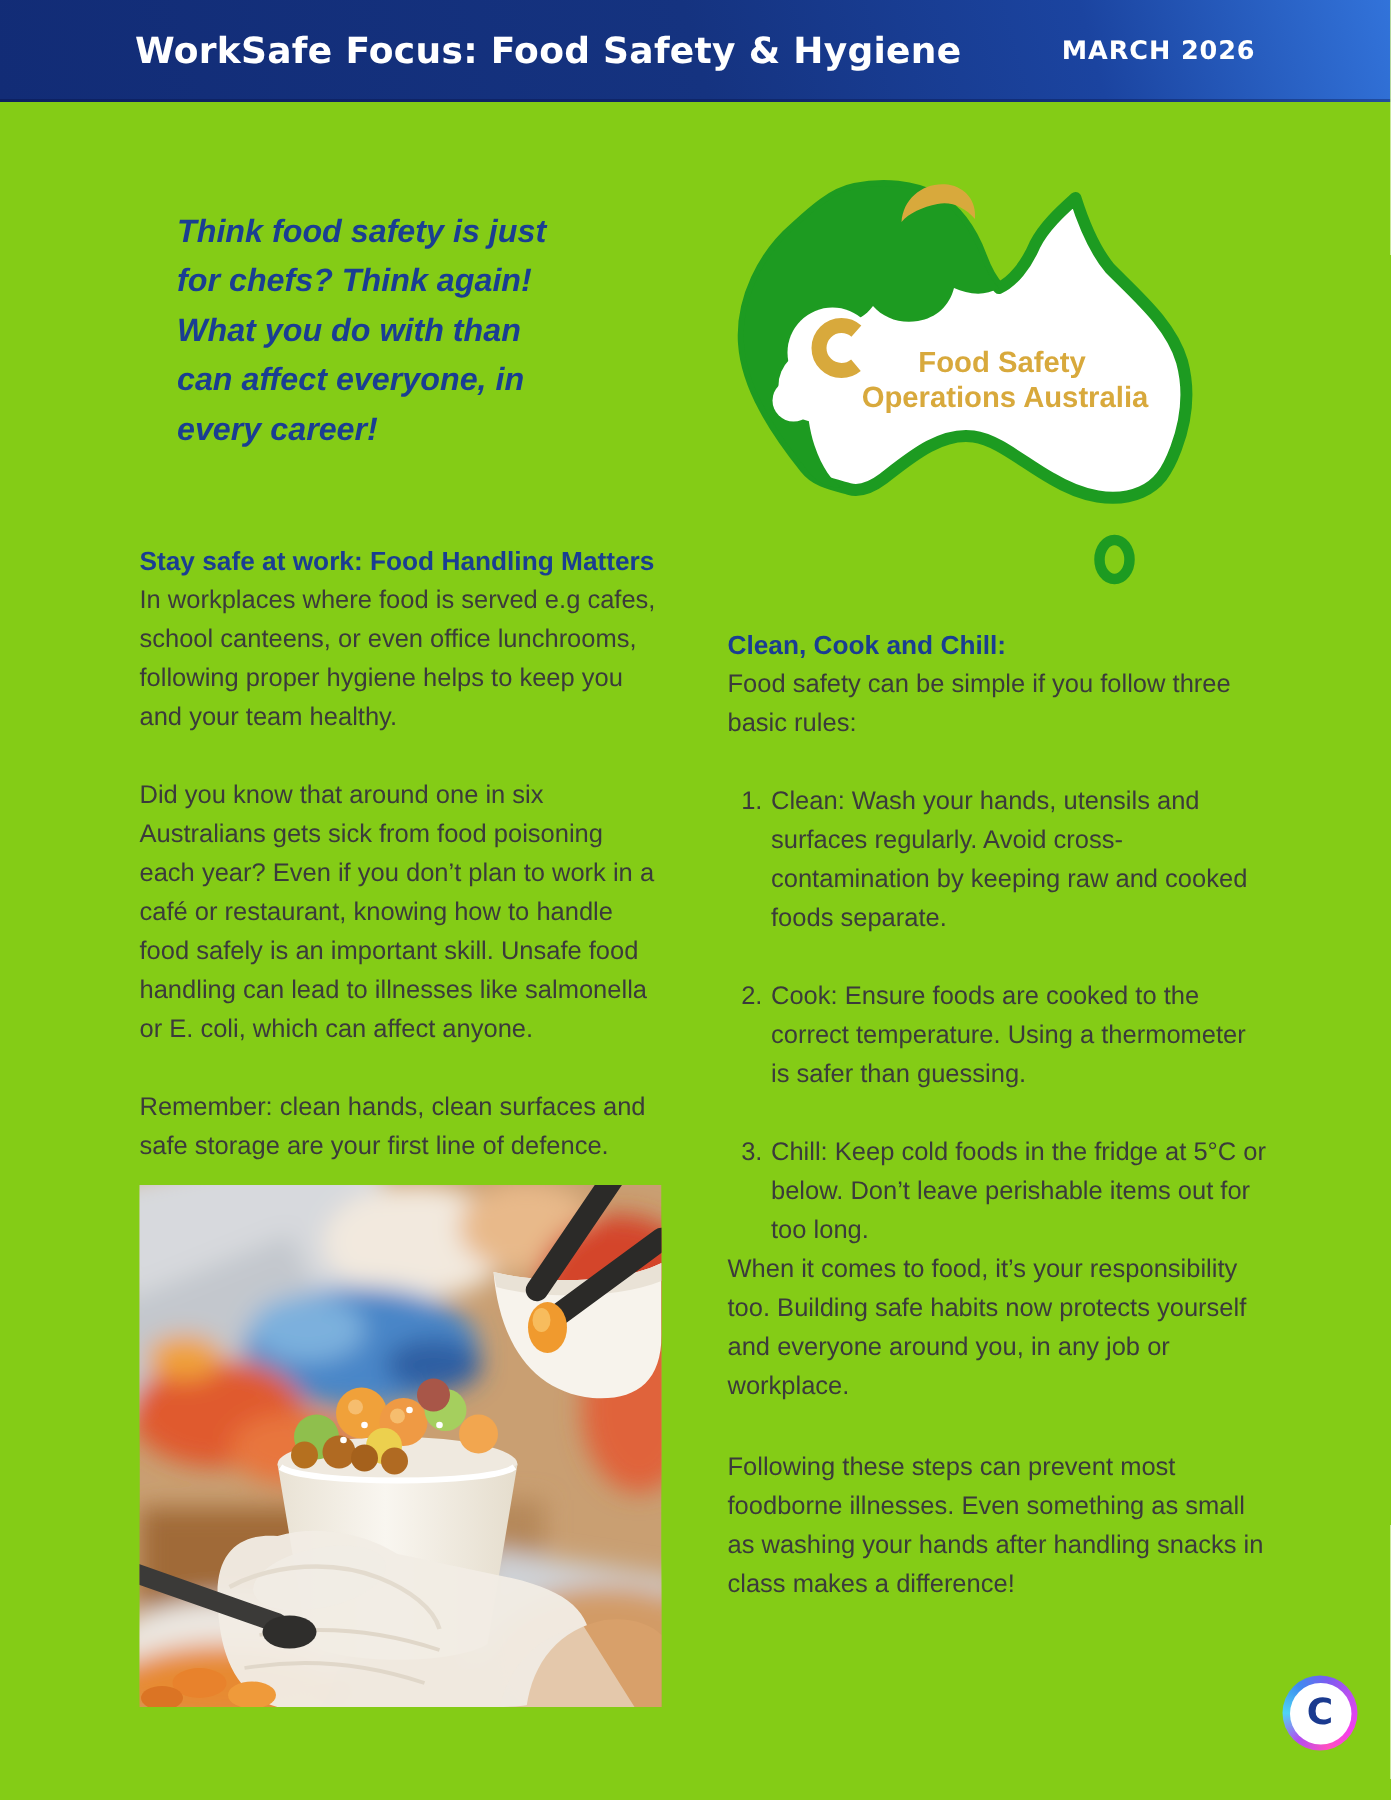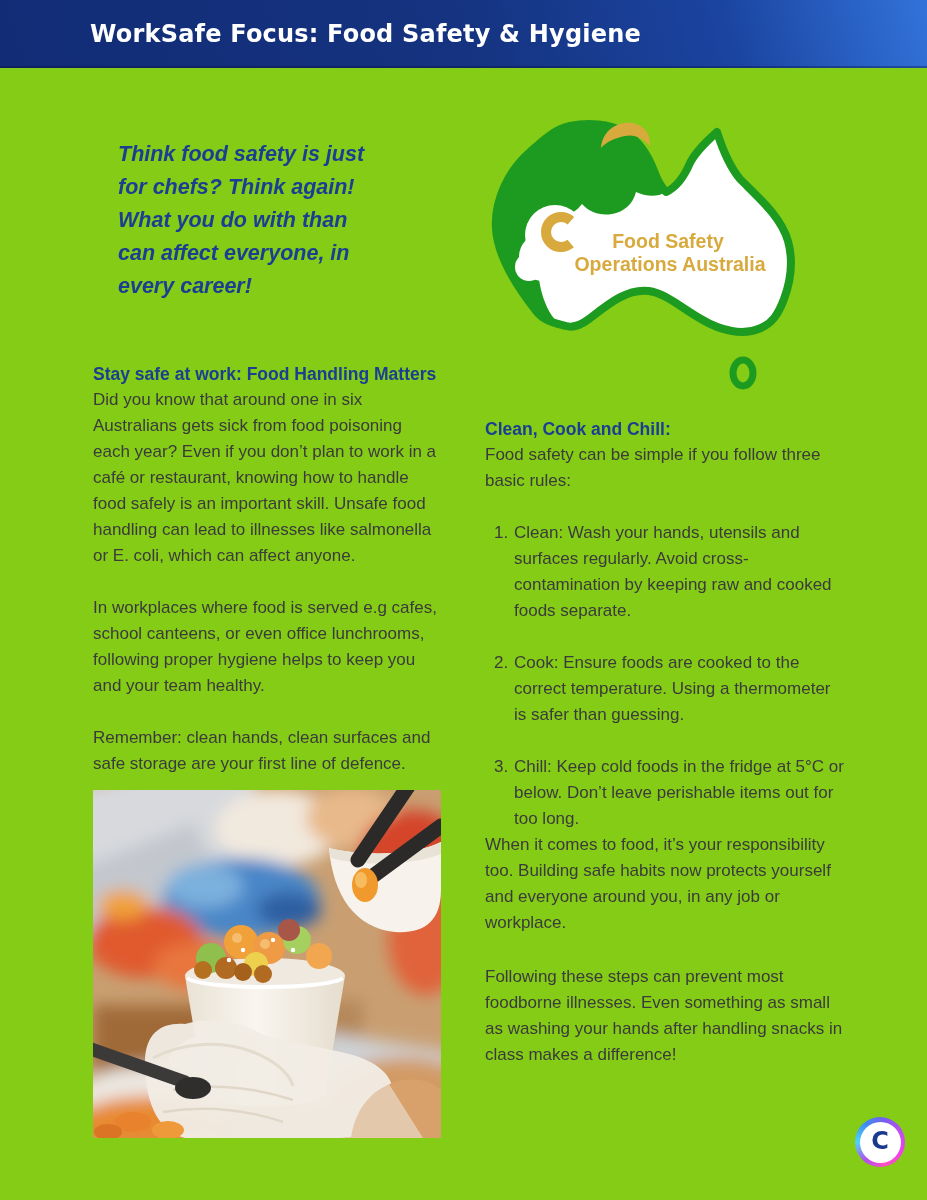--- a/index.html
+++ b/index.html
@@ -47,35 +47,36 @@
   .badge-inner span{font-family:"DejaVu Sans","Liberation Sans",sans-serif;
          font-size:24px;font-weight:bold;color:#1a3a8f;transform:translateY(-1px);}
 </style>
 </head>
 <body>
 
 <div class="page">
 
   <div class="topbar">
     <h1 class="title">WorkSafe Focus: Food Safety &amp; Hygiene</h1>
+    <div class="date">MARCH 2026</div>
   </div>
 
   <div class="left-col">
 
     <div class="quote">
       <div>Think food safety is just</div>
       <div>for chefs? Think again!</div>
       <div>What you do with than</div>
       <div>can affect everyone, in</div>
       <div>every career!</div>
     </div>
 
     <h2 class="sec-heading">Stay safe at work: Food Handling Matters</h2>
+    <p class="body">In workplaces where food is served e.g cafes, school canteens, or even office lunchrooms, following proper hygiene helps to keep you and your team healthy.</p>
     <p class="body">Did you know that around one in six Australians gets sick from food poisoning each year? Even if you don’t plan to work in a café or restaurant, knowing how to handle food safely is an important skill. Unsafe food handling can lead to illnesses like salmonella or E. coli, which can affect anyone.</p>
-    <p class="body">In workplaces where food is served e.g cafes, school canteens, or even office lunchrooms, following proper hygiene helps to keep you and your team healthy.</p>
     <p class="body">Remember: clean hands, clean surfaces and safe storage are your first line of defence.</p>
 
     <div class="photo-wrap">
       <svg width="348" height="348" viewBox="0 0 348 348">
         <defs>
           <filter id="pblur" x="-20%" y="-20%" width="140%" height="140%">
               <feGaussianBlur stdDeviation="8"></feGaussianBlur>
             </filter>
           <linearGradient id="cupg" x1="0" y1="0" x2="1" y2="0">
             <stop offset="0" stop-color="#e9e2d4"></stop>

